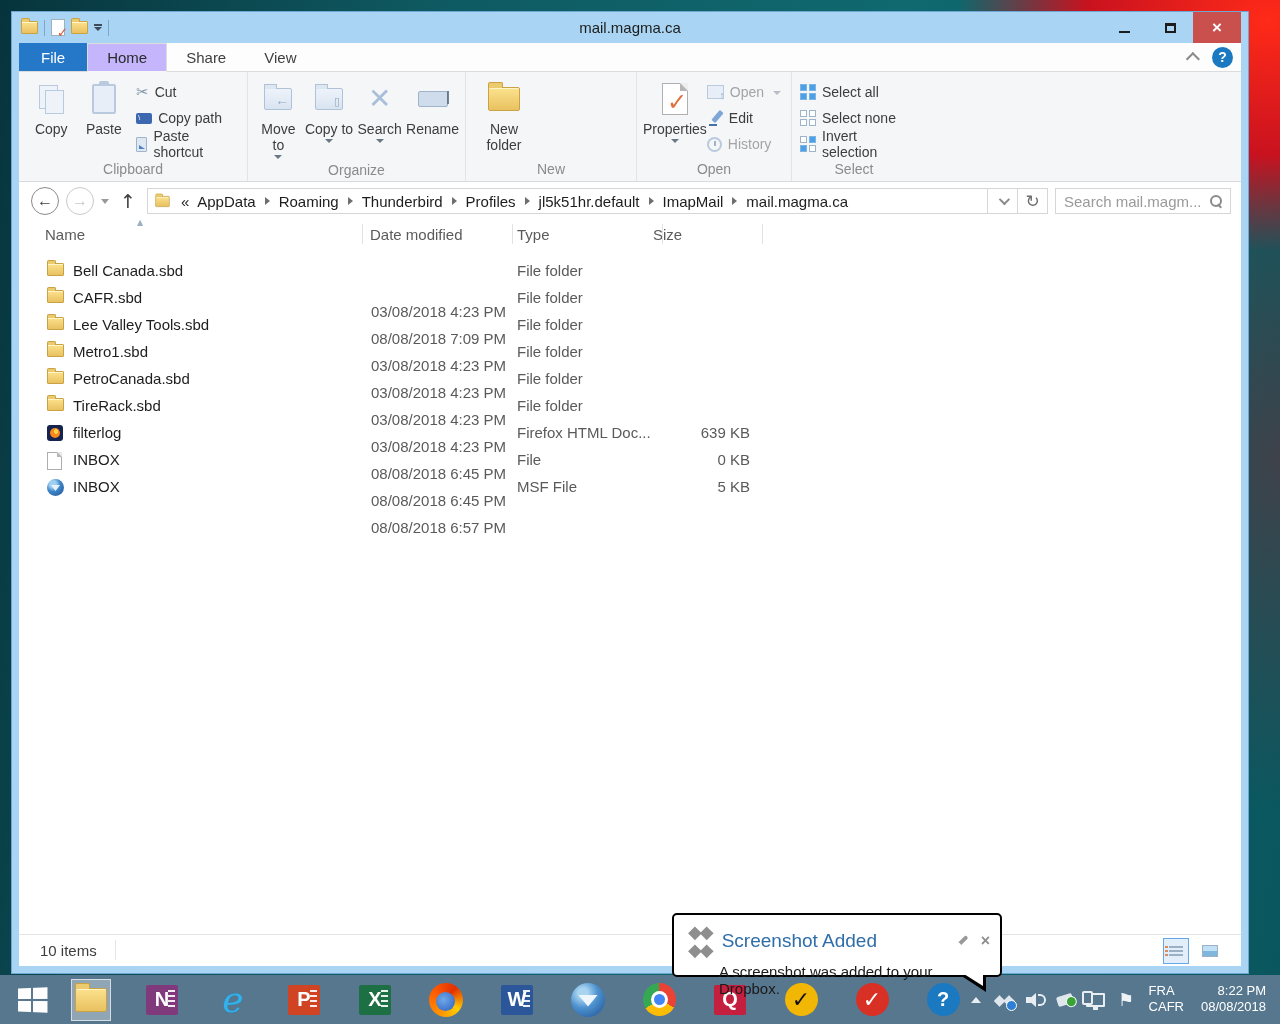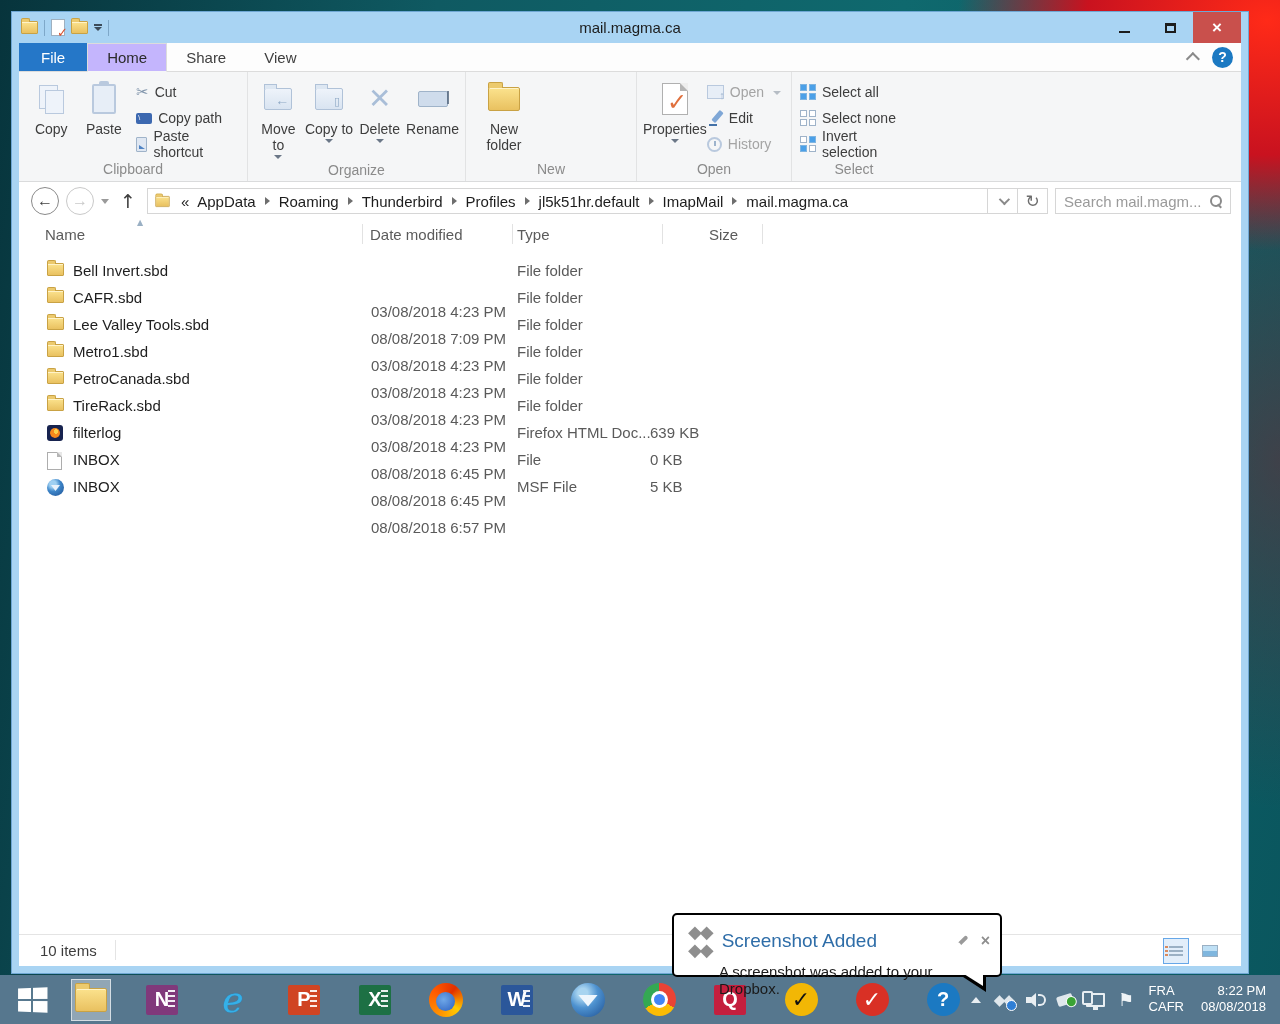--- a/index.html
+++ b/index.html
@@ -119,30 +119,30 @@
   .searchbox { width:176px; height:26px; border:1px solid #d6d6d6; display:flex; align-items:center; padding:0 8px; color:#9a9a9a; font-size:15px; gap:6px; }
   .searchbox .ph { flex:1; white-space:nowrap; overflow:hidden; }
   .mag { position:relative; width:12px; height:12px; flex:none; }
   .mag::before { content:""; position:absolute; left:0; top:0; width:8px; height:8px; border:2px solid #8a8a8a; border-radius:50%; }
   .mag::after { content:""; position:absolute; right:0; bottom:0; width:5px; height:2px; background:#8a8a8a; transform:rotate(45deg); }
 
   
   .listarea { position:relative; height:714px; background:#fff; }
   .colheads { position:relative; height:30px; font-size:15px; color:#5b5b5b; }
   .colheads .h { position:absolute; top:6px; }
-  .h-name { left:26px; } .h-date { left:351px; } .h-type { left:498px; } .h-size { left:690px;text-align:right; }
+  .h-name { left:26px; } .h-date { left:351px; } .h-type { left:498px; } .h-size { left:634px;text-align:right; }
   .h-sep { position:absolute; top:4px; width:1px; height:20px; background:#e2e2e2; }
   .sortmark { position:absolute; left:118px; top:-2px; font-size:8px; color:#9ab0c4; }
   .rows { position:absolute; top:38px; left:0; right:0; }
   .frow { position:relative; height:27px; font-size:15px; }
   .frow .icon { position:absolute; left:28px; top:5px; }
   .c-name { position:absolute; left:54px; top:4px; color:#1e1e1e; }
   .c-date { position:absolute; left:352px; top:4px; color:#5a5a5a;margin-top:41px; }
   .c-type { position:absolute; left:498px; top:4px; color:#5a5a5a; }
-  .c-size { position:absolute; left:631px; width:100px; top:4px; color:#5a5a5a; }
+  .c-size { position:absolute; left:631px; width:100px; top:4px; color:#5a5a5a; text-align:right; }
   .ic-ffdoc { width:16px; height:16px; border-radius:3px; background:#17234f; position:relative; }
   .ic-ffdoc::after { content:""; position:absolute; left:3px; top:3px; width:10px; height:10px; border-radius:50%;
     background:radial-gradient(circle at 60% 35%, #ffd24a 0 25%, #f98a1c 26% 70%, #e3601a 71% 100%); }
   .ic-tbird { width:17px; height:17px; border-radius:50%; background:radial-gradient(circle at 35% 30%, #9fd0f2 0 20%, #3e86c9 45%, #1c4f92 100%); position:relative; }
   .ic-tbird::after { content:""; position:absolute; left:4px; top:6px; width:9px; height:6px; background:#e9f2fb; clip-path:polygon(0 0, 100% 0, 50% 100%); }
 
   
   .statusbar { height:32px; border-top:1px solid #e4e4e4; background:#fff; position:relative; font-size:15px; color:#3d3d3d; }
   .status-items { position:absolute; left:21px; top:7px; }
   .status-sep { position:absolute; left:96px; top:5px; width:1px; height:20px; background:#e4e4e4; }
@@ -300,21 +300,21 @@
                   <span class="arrow-ov" style="font-size:11px">▯</span>
                 </span>
               </span>
             <span class="blabel">Copy to</span>
               <span class="dtri"></span>
           </div>
           <div class="bigbtn">
             <span class="ic">
                 <span class="ic-x">✕</span>
               </span>
-            <span class="blabel">Delete</span>
+            <span class="blabel">Search</span>
               <span class="dtri"></span>
           </div>
           <div class="bigbtn">
             <span class="ic">
                 <span class="ic-ren"></span>
               </span>
             <span class="blabel">Rename</span>
           </div>
         </div>
         <div class="rib-label">Organize</div>
@@ -443,21 +443,21 @@
         <span class="h h-type">Type</span>
         <span class="h h-size">Size</span>
         <span class="h-sep" style="left:343px"></span>
         <span class="h-sep" style="left:493px"></span>
         <span class="h-sep" style="left:643px"></span>
         <span class="h-sep" style="left:743px"></span>
       </div>
       <div class="rows" id="rows">
           <div class="frow">
             <span class="icon folder"></span>
-            <span class="c-name">Bell Invert.sbd</span>
+            <span class="c-name">Bell Canada.sbd</span>
             <span class="c-date">03/08/2018 4:23 PM</span>
             <span class="c-type">File folder</span>
             <span class="c-size"></span>
           </div>
           <div class="frow">
             <span class="icon folder"></span>
             <span class="c-name">CAFR.sbd</span>
             <span class="c-date">08/08/2018 7:09 PM</span>
             <span class="c-type">File folder</span>
             <span class="c-size"></span>

